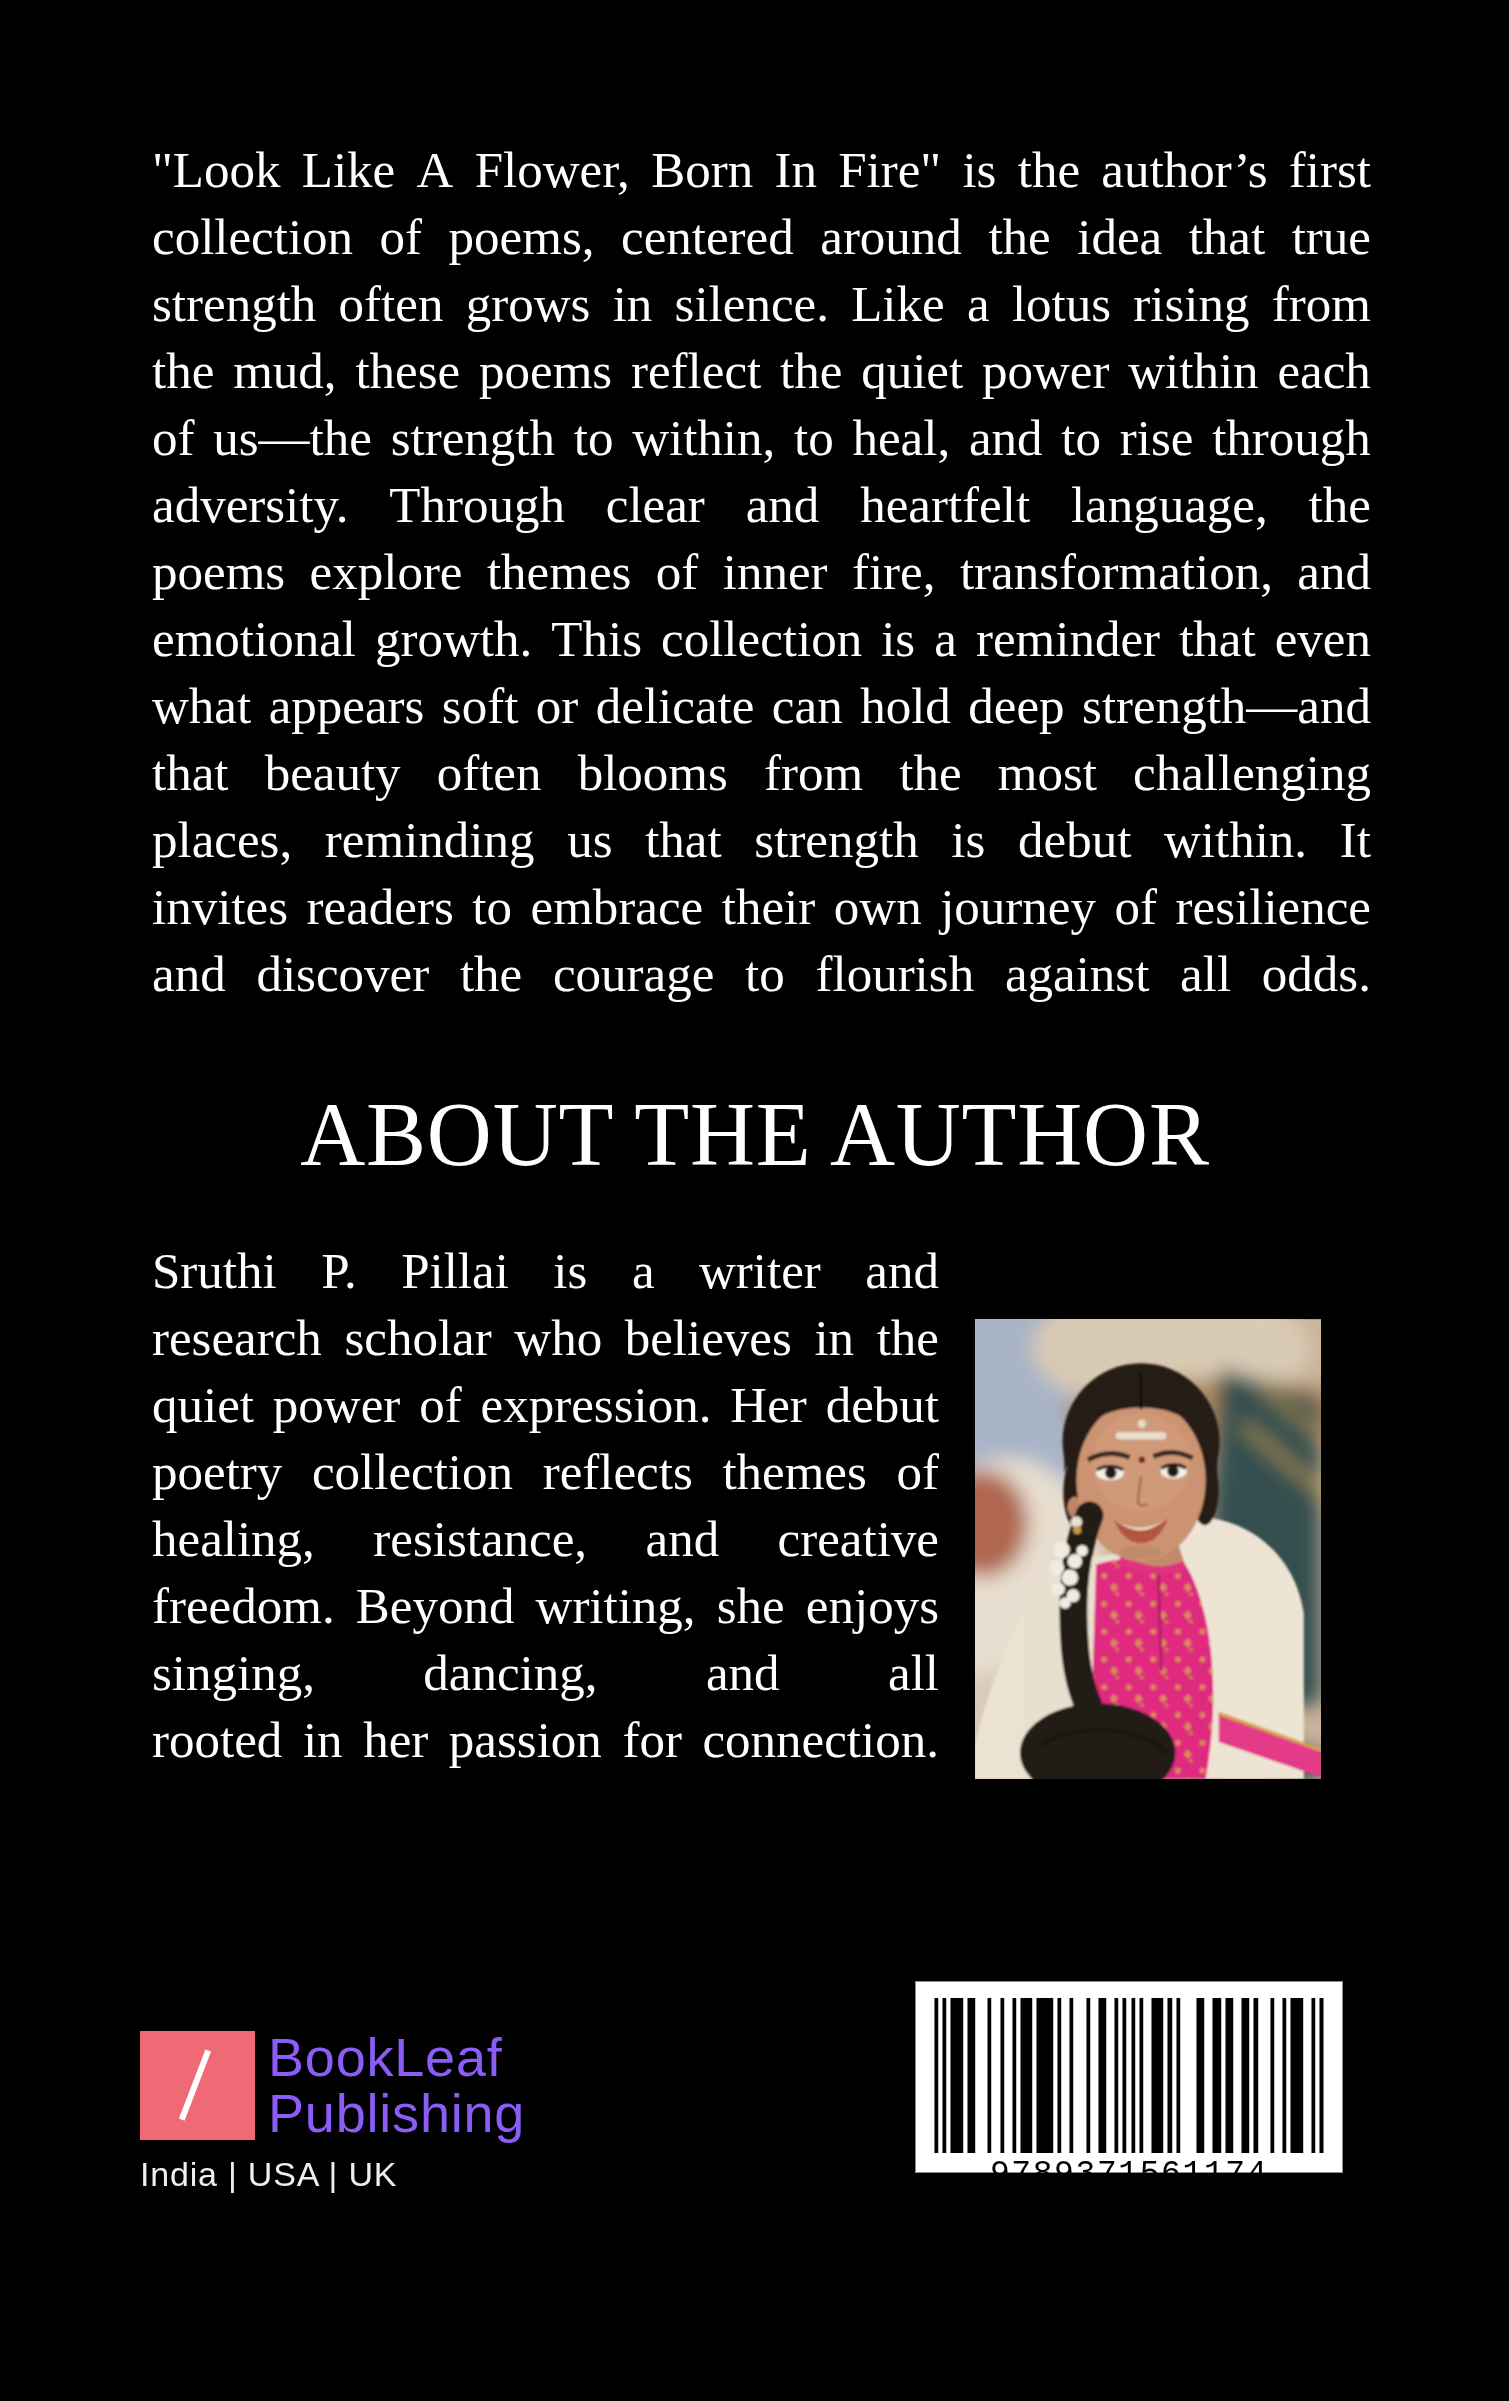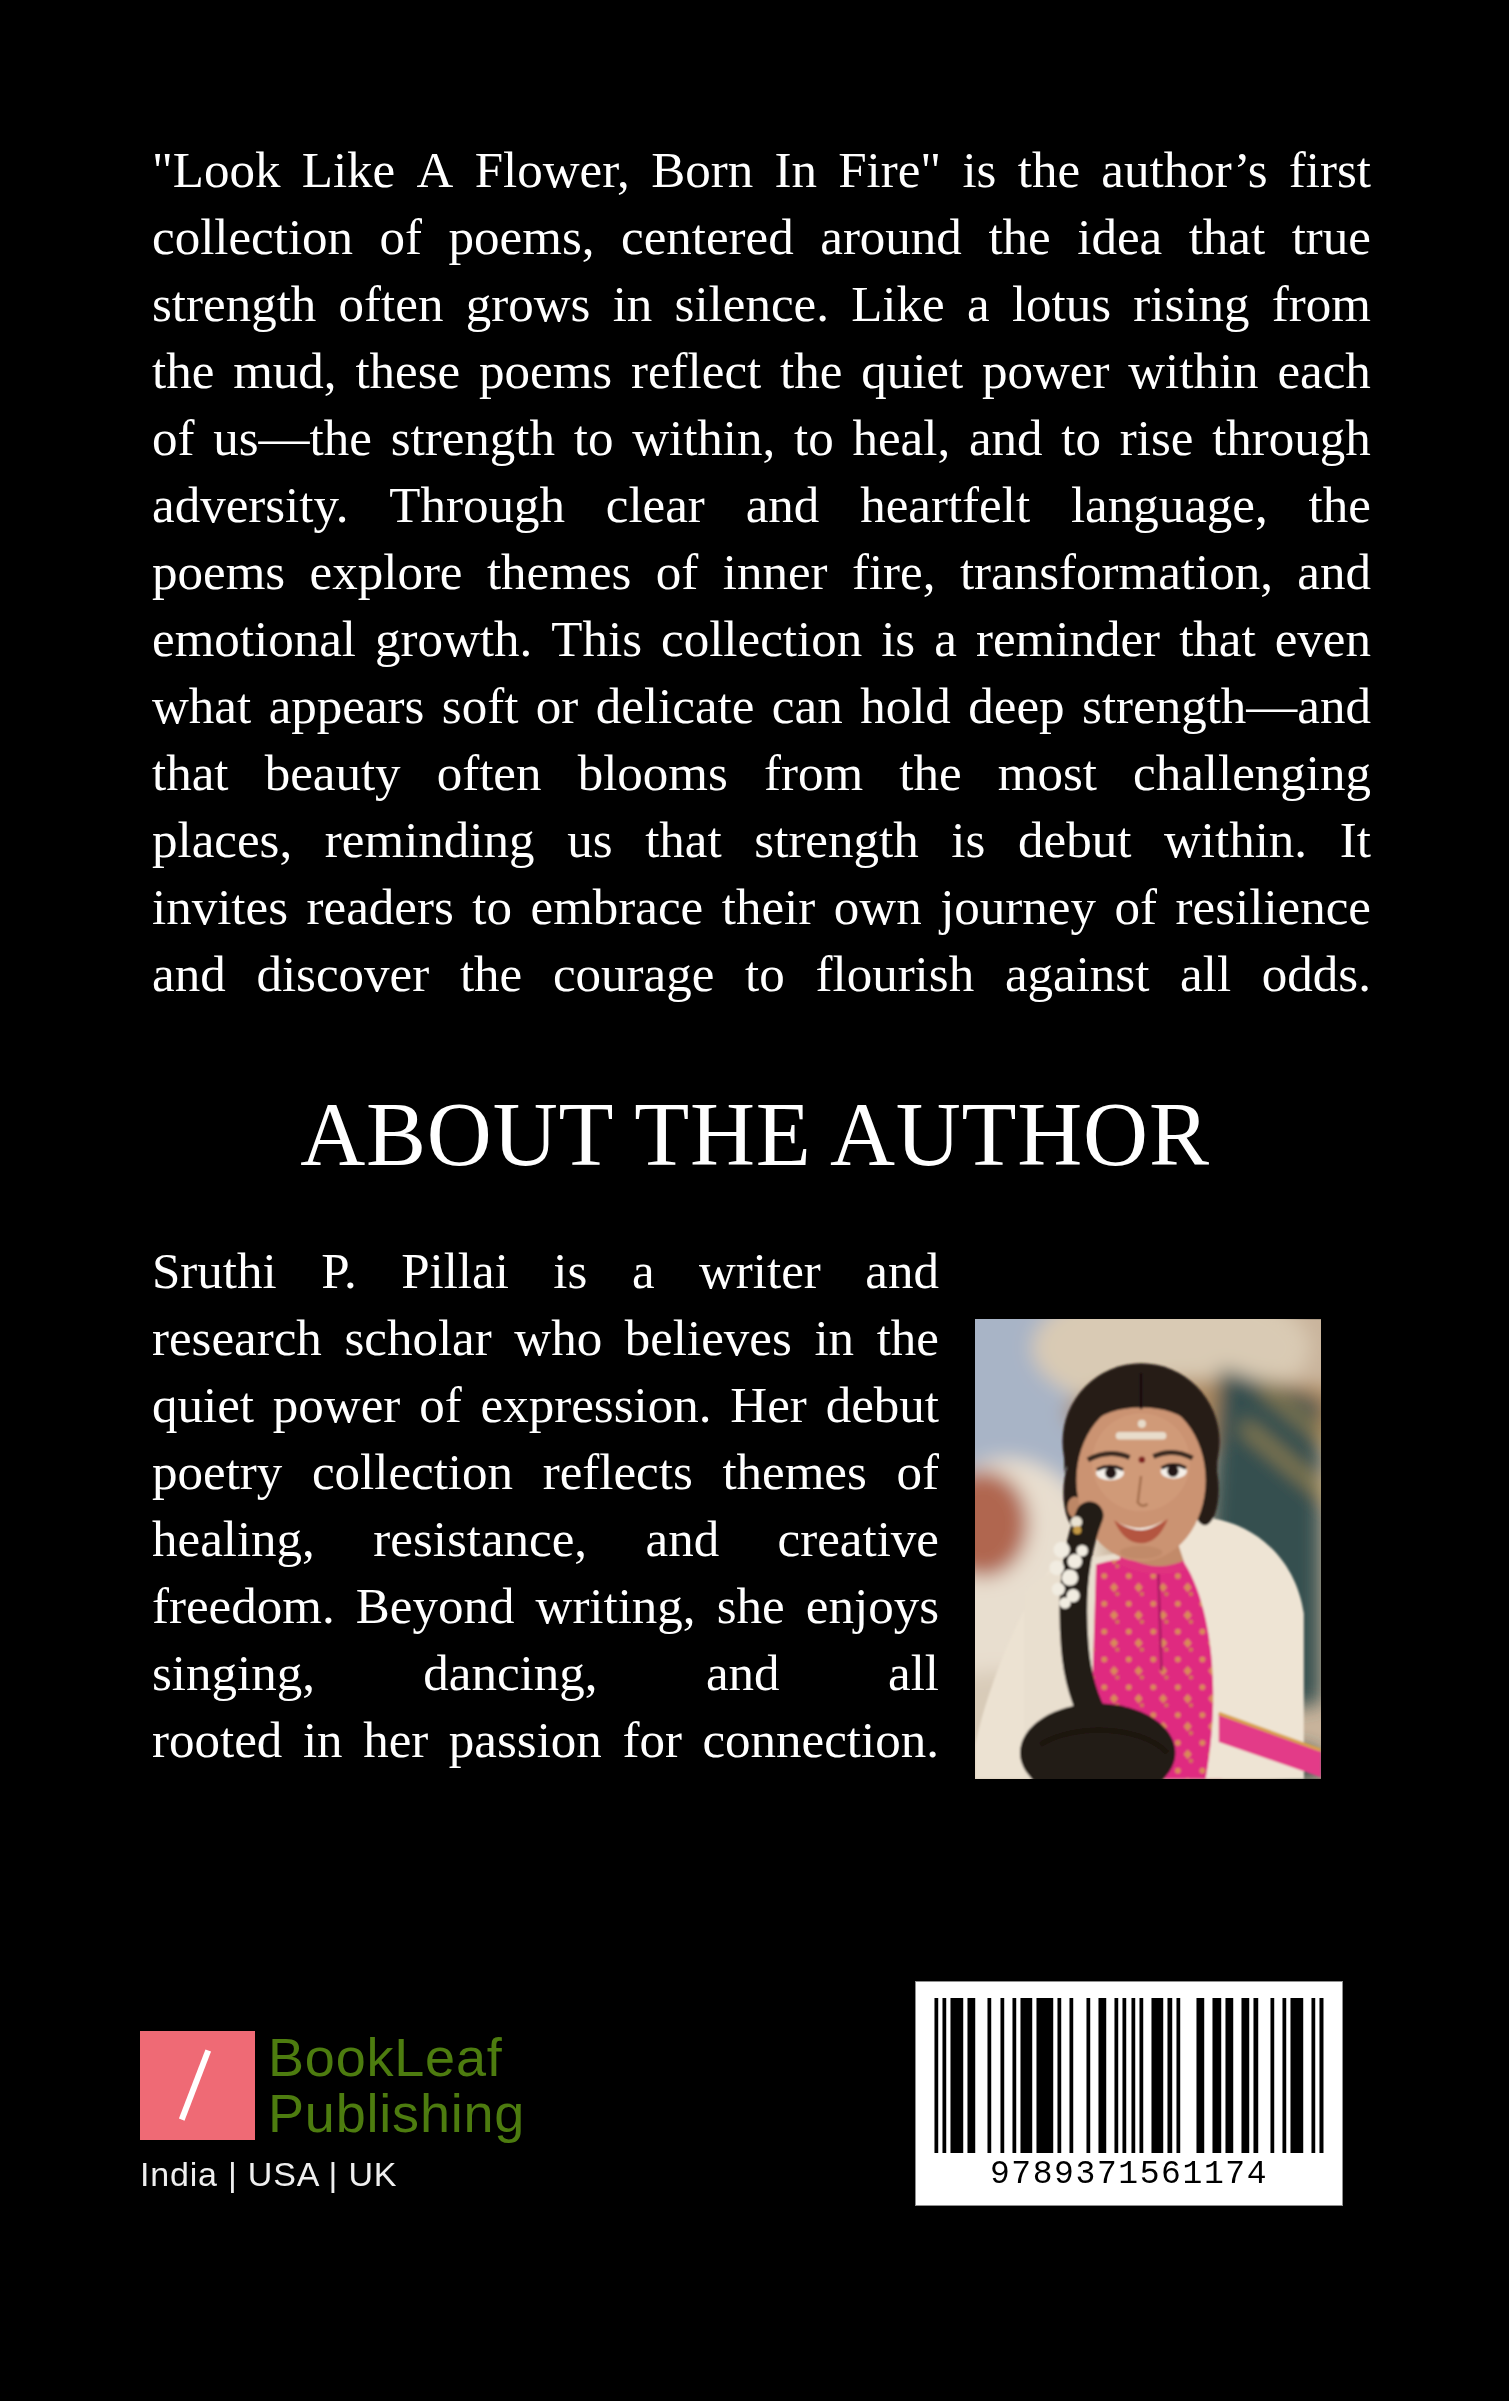--- a/index.html
+++ b/index.html
@@ -18,28 +18,28 @@
   #heading{position:absolute;left:0;top:1090px;width:1510px;text-align:center;
            font-size:90px;line-height:90px;letter-spacing:0.8px;}
 
   #author-photo{position:absolute;left:975px;top:1319px;width:346px;height:460px;}
 
   
   #publisher-logo-square{position:absolute;left:140px;top:2031px;width:115px;height:109px;}
   #publisher-logo-slash{position:absolute;left:52px;top:17px;width:5.7px;height:74px;
                         background:#fff;transform:rotate(21deg);}
   .pub-text{position:absolute;left:268px;font-family:"Liberation Sans",sans-serif;
-            font-weight:100;color:#4d7c0f;font-size:54px;line-height:56px;letter-spacing:0.8px;}
+            font-weight:100;color:#8b5cf6;font-size:54px;line-height:56px;letter-spacing:0.8px;}
   #publisher-name{top:2029px;}
   #publisher-regions{position:absolute;left:140px;top:2155px;width:434px;
             font-family:"Liberation Sans",sans-serif;font-weight:100;color:#efefef;
             font-size:34px;line-height:38px;letter-spacing:0.8px;}
 
   
-  #barcode-box{position:absolute;left:915px;top:1981px;width:428px;height:225px;
+  #barcode-box{position:absolute;left:915px;top:1981px;width:428px;height:192px;
                background:#fff;border:1.6px solid #8f8f8f;box-sizing:border-box;}
   #barcode-bars{position:absolute;left:50%;transform:translateX(-50%);top:16.4px;
                 height:155px;display:flex;}
   #barcode-bars .b{height:100%;}
   #barcode-number{position:absolute;left:0;top:173px;width:100%;text-align:center;
                   font-family:"Liberation Mono",monospace;font-size:33px;line-height:39px;
                   color:#000;letter-spacing:1.6px;}
 </style>
 </head>
 <body>

